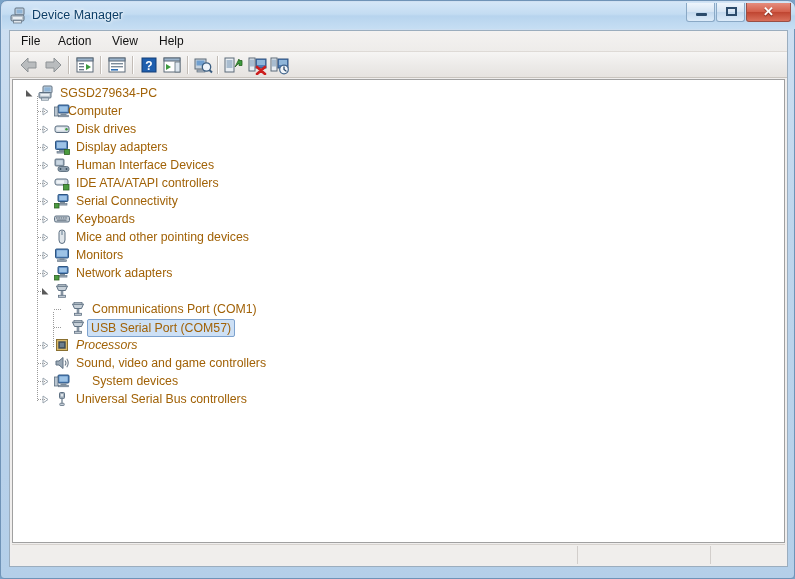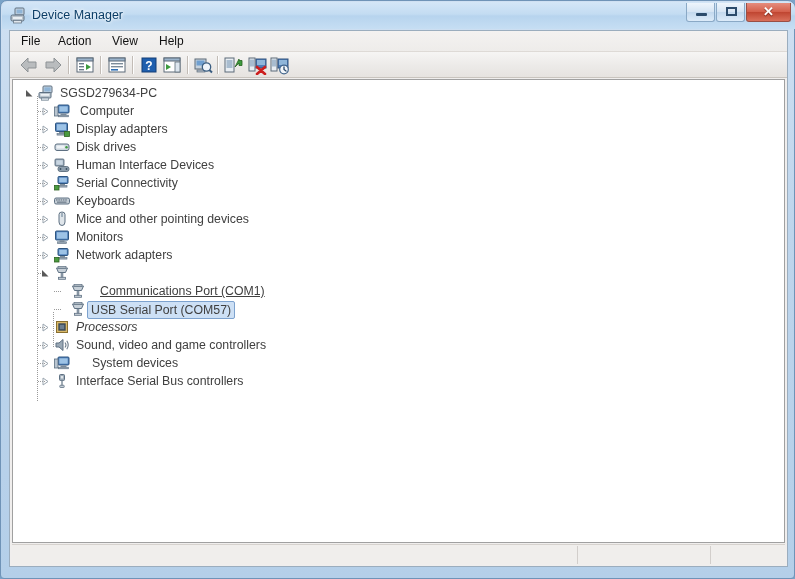--- a/index.html
+++ b/index.html
@@ -175,21 +175,21 @@
     position: relative;
     height: 18px;
     white-space: nowrap;
   }
   .node-label {
     position: absolute;
     top: 0;
     height: 18px;
     line-height: 18px;
     font-size: 12.3px;
-    color: #404040;
+    color: #a16207;
     padding: 0 3px;
     white-space: nowrap;
     text-align: center;
   }
   .node.selected .node-label {
     background: #cde0f5;
     border: 1px solid #7da2ce;
     border-radius: 2px;
     line-height: 16px;
     height: 16px;
@@ -424,21 +424,38 @@
           </span>
           <span class="node-icon" style="left:41px;">
             <svg width="16" height="16" viewBox="0 0 16 16">
               <rect x="4" y="2" width="11" height="8" rx="1" fill="#4f7fba" stroke="#2e5681" stroke-width="1"></rect>
               <rect x="5.3" y="3.3" width="8.4" height="5.4" fill="#9dc3e6"></rect>
               <rect x="6.5" y="10.5" width="6" height="1.6" fill="#7f8e9c"></rect>
               <rect x="4.5" y="12.2" width="10" height="1.6" fill="#9aa8b5" stroke="#5e7082" stroke-width="0.6"></rect>
               <rect x="0.5" y="4" width="3.5" height="9" fill="#b9c5d0" stroke="#5e7082" stroke-width="0.8"></rect>
             </svg>
           </span>
-          <span class="node-label" style="left:64px;">Computer</span>
+          <span class="node-label" style="left:52px;">Computer</span>
+        </div>
+
+        <div class="node">
+          <div class="dotline-h" style="left:25px; top:9px; width:7px;"></div>
+          <span class="expander" style="left:28px;">
+            <svg width="9" height="9" viewBox="0 0 9 9">
+                <path d="M2 1 L7 4.5 L2 8 Z" fill="none" stroke="#9aa5af" stroke-width="1"></path>
+              </svg>
+          </span>
+          <span class="node-icon" style="left:41px;">
+            <svg width="16" height="16" viewBox="0 0 16 16">
+              <rect x="1" y="5" width="14" height="6.5" rx="2" fill="#cfd8e0" stroke="#5e7082" stroke-width="1"></rect>
+              <rect x="2.5" y="6.5" width="8" height="3" fill="#eef2f6"></rect>
+              <circle cx="12.5" cy="8.2" r="1.2" fill="#3e9b3e"></circle>
+            </svg>
+          </span>
+          <span class="node-label" style="left:60px;">Disk drives</span>
         </div>
 
         <div class="node">
           <div class="dotline-h" style="left:25px; top:9px; width:7px;"></div>
           <span class="expander" style="left:28px;">
             <svg width="9" height="9" viewBox="0 0 9 9">
                 <path d="M2 1 L7 4.5 L2 8 Z" fill="none" stroke="#9aa5af" stroke-width="1"></path>
               </svg>
           </span>
           <span class="node-icon" style="left:41px;">
@@ -455,47 +472,46 @@
 
         <div class="node">
           <div class="dotline-h" style="left:25px; top:9px; width:7px;"></div>
           <span class="expander" style="left:28px;">
             <svg width="9" height="9" viewBox="0 0 9 9">
                 <path d="M2 1 L7 4.5 L2 8 Z" fill="none" stroke="#9aa5af" stroke-width="1"></path>
               </svg>
           </span>
           <span class="node-icon" style="left:41px;">
             <svg width="16" height="16" viewBox="0 0 16 16">
-              <rect x="1" y="5" width="14" height="6.5" rx="2" fill="#cfd8e0" stroke="#5e7082" stroke-width="1"></rect>
-              <rect x="2.5" y="6.5" width="8" height="3" fill="#eef2f6"></rect>
-              <circle cx="12.5" cy="8.2" r="1.2" fill="#3e9b3e"></circle>
-            </svg>
-          </span>
-          <span class="node-label" style="left:60px;">Disk drives</span>
-        </div>
-
-        <div class="node">
-          <div class="dotline-h" style="left:25px; top:9px; width:7px;"></div>
-          <span class="expander" style="left:28px;">
-            <svg width="9" height="9" viewBox="0 0 9 9">
-                <path d="M2 1 L7 4.5 L2 8 Z" fill="none" stroke="#9aa5af" stroke-width="1"></path>
-              </svg>
-          </span>
-          <span class="node-icon" style="left:41px;">
-            <svg width="16" height="16" viewBox="0 0 16 16">
               <rect x="1" y="2" width="9" height="7" rx="1" fill="#93a3b2" stroke="#5e7082" stroke-width="0.9"></rect>
               <rect x="2.2" y="3.2" width="6.6" height="4.6" fill="#c9d6e2"></rect>
               <rect x="4" y="9.5" width="11" height="5" rx="2.2" fill="#8e9fae" stroke="#5a6c7c" stroke-width="0.9"></rect>
               <circle cx="6.5" cy="12" r="0.9" fill="#3b4e60"></circle>
               <circle cx="12.5" cy="12" r="0.9" fill="#3b4e60"></circle>
             </svg>
           </span>
           <span class="node-label" style="left:60px;">Human Interface Devices</span>
         </div>
 
+        <div class="node">
+          <div class="dotline-h" style="left:25px; top:9px; width:7px;"></div>
+          <span class="expander" style="left:28px;">
+            <svg width="9" height="9" viewBox="0 0 9 9">
+                <path d="M2 1 L7 4.5 L2 8 Z" fill="none" stroke="#9aa5af" stroke-width="1"></path>
+              </svg>
+          </span>
+          <span class="node-icon" style="left:41px;">
+            <svg width="16" height="16" viewBox="0 0 16 16">
+              <rect x="1" y="4" width="13" height="6" rx="2" fill="#cfd8e0" stroke="#5e7082" stroke-width="1"></rect>
+              <rect x="2.5" y="5.3" width="7.5" height="3.2" fill="#eef2f6"></rect>
+              <rect x="9.5" y="9.5" width="5.5" height="5.5" fill="#4b9b3f" stroke="#2d6322" stroke-width="0.8"></rect>
+            </svg>
+          </span>
+          <span class="node-label" style="left:60px;">IDE ATA/ATAPI controllers</span>
+        </div>
 
         <div class="node">
           <div class="dotline-h" style="left:25px; top:9px; width:7px;"></div>
           <span class="expander" style="left:28px;">
             <svg width="9" height="9" viewBox="0 0 9 9">
                 <path d="M2 1 L7 4.5 L2 8 Z" fill="none" stroke="#9aa5af" stroke-width="1"></path>
               </svg>
           </span>
           <span class="node-icon" style="left:41px;">
             <svg width="16" height="16" viewBox="0 0 16 16">
@@ -604,21 +620,21 @@
         <div class="node">
           <div class="dotline-h" style="left:41px; top:9px; width:7px;"></div>
           <span class="node-icon" style="left:57px;">
             <svg width="16" height="16" viewBox="0 0 16 16">
               <path d="M2.5 3 L13.5 3 L11.5 7.5 L4.5 7.5 Z" fill="#c7d0d8" stroke="#5e7082" stroke-width="1" stroke-linejoin="round"></path>
               <rect x="4" y="1.5" width="8" height="1.8" fill="#aeb9c3" stroke="#5e7082" stroke-width="0.7"></rect>
               <rect x="7.1" y="7.5" width="1.8" height="5" fill="#9fabb6" stroke="#5e7082" stroke-width="0.7"></rect>
               <rect x="4.5" y="12.3" width="7" height="2" fill="#c7d0d8" stroke="#5e7082" stroke-width="0.8"></rect>
             </svg>
           </span>
-          <span class="node-label" style="left:84px;text-decoration:underline;">Communications Port (COM1)</span>
+          <span class="node-label" style="left:76px;">Communications Port (COM1)</span>
         </div>
 
         <div class="node selected">
           <div class="dotline-h" style="left:41px; top:9px; width:7px;"></div>
           <span class="node-icon" style="left:57px;">
             <svg width="16" height="16" viewBox="0 0 16 16">
               <path d="M2.5 3 L13.5 3 L11.5 7.5 L4.5 7.5 Z" fill="#c7d0d8" stroke="#5e7082" stroke-width="1" stroke-linejoin="round"></path>
               <rect x="4" y="1.5" width="8" height="1.8" fill="#aeb9c3" stroke="#5e7082" stroke-width="0.7"></rect>
               <rect x="7.1" y="7.5" width="1.8" height="5" fill="#9fabb6" stroke="#5e7082" stroke-width="0.7"></rect>
               <rect x="4.5" y="12.3" width="7" height="2" fill="#c7d0d8" stroke="#5e7082" stroke-width="0.8"></rect>
@@ -688,21 +704,21 @@
               </svg>
           </span>
           <span class="node-icon" style="left:41px;">
             <svg width="16" height="16" viewBox="0 0 16 16">
               <rect x="5.5" y="1.5" width="5" height="6" rx="1" fill="#9aa8b5" stroke="#5e7082" stroke-width="1"></rect>
               <rect x="6.8" y="3" width="2.4" height="2.5" fill="#dfe5ea"></rect>
               <rect x="7.2" y="7.5" width="1.6" height="5" fill="#8b98a5"></rect>
               <rect x="5.8" y="12.3" width="4.4" height="2.2" rx="0.6" fill="#c7d0d8" stroke="#5e7082" stroke-width="0.8"></rect>
             </svg>
           </span>
-          <span class="node-label" style="left:60px;">Interface Serial Bus controllers</span>
+          <span class="node-label" style="left:60px;">Universal Serial Bus controllers</span>
         </div>
 
       </div>
     </div>
 
     <div class="statusbar">
       <span class="status-text"></span>
       <div class="status-div" style="left:565px;"></div>
       <div class="status-div" style="left:698px;"></div>
     </div>

